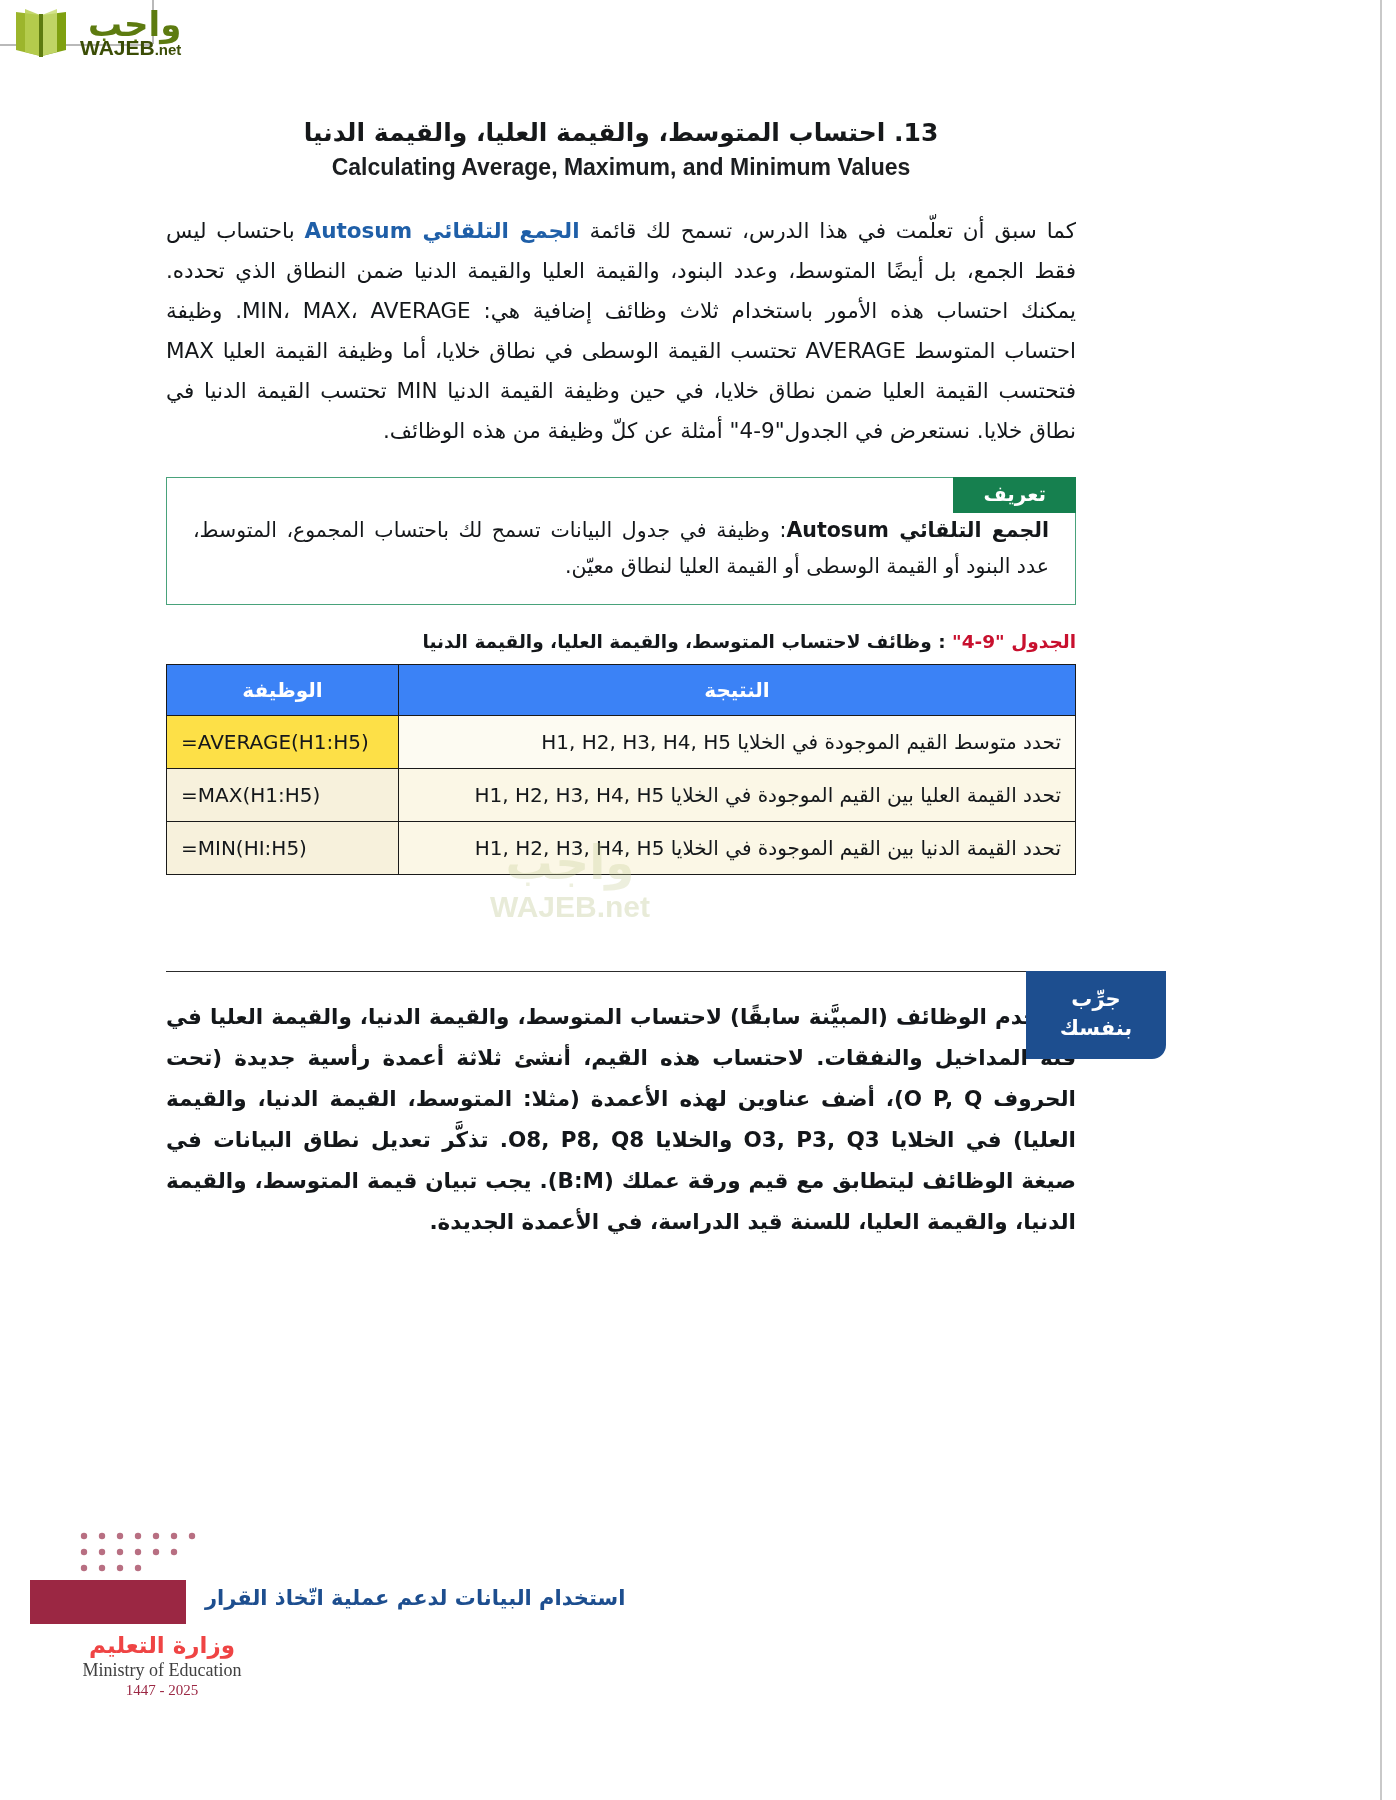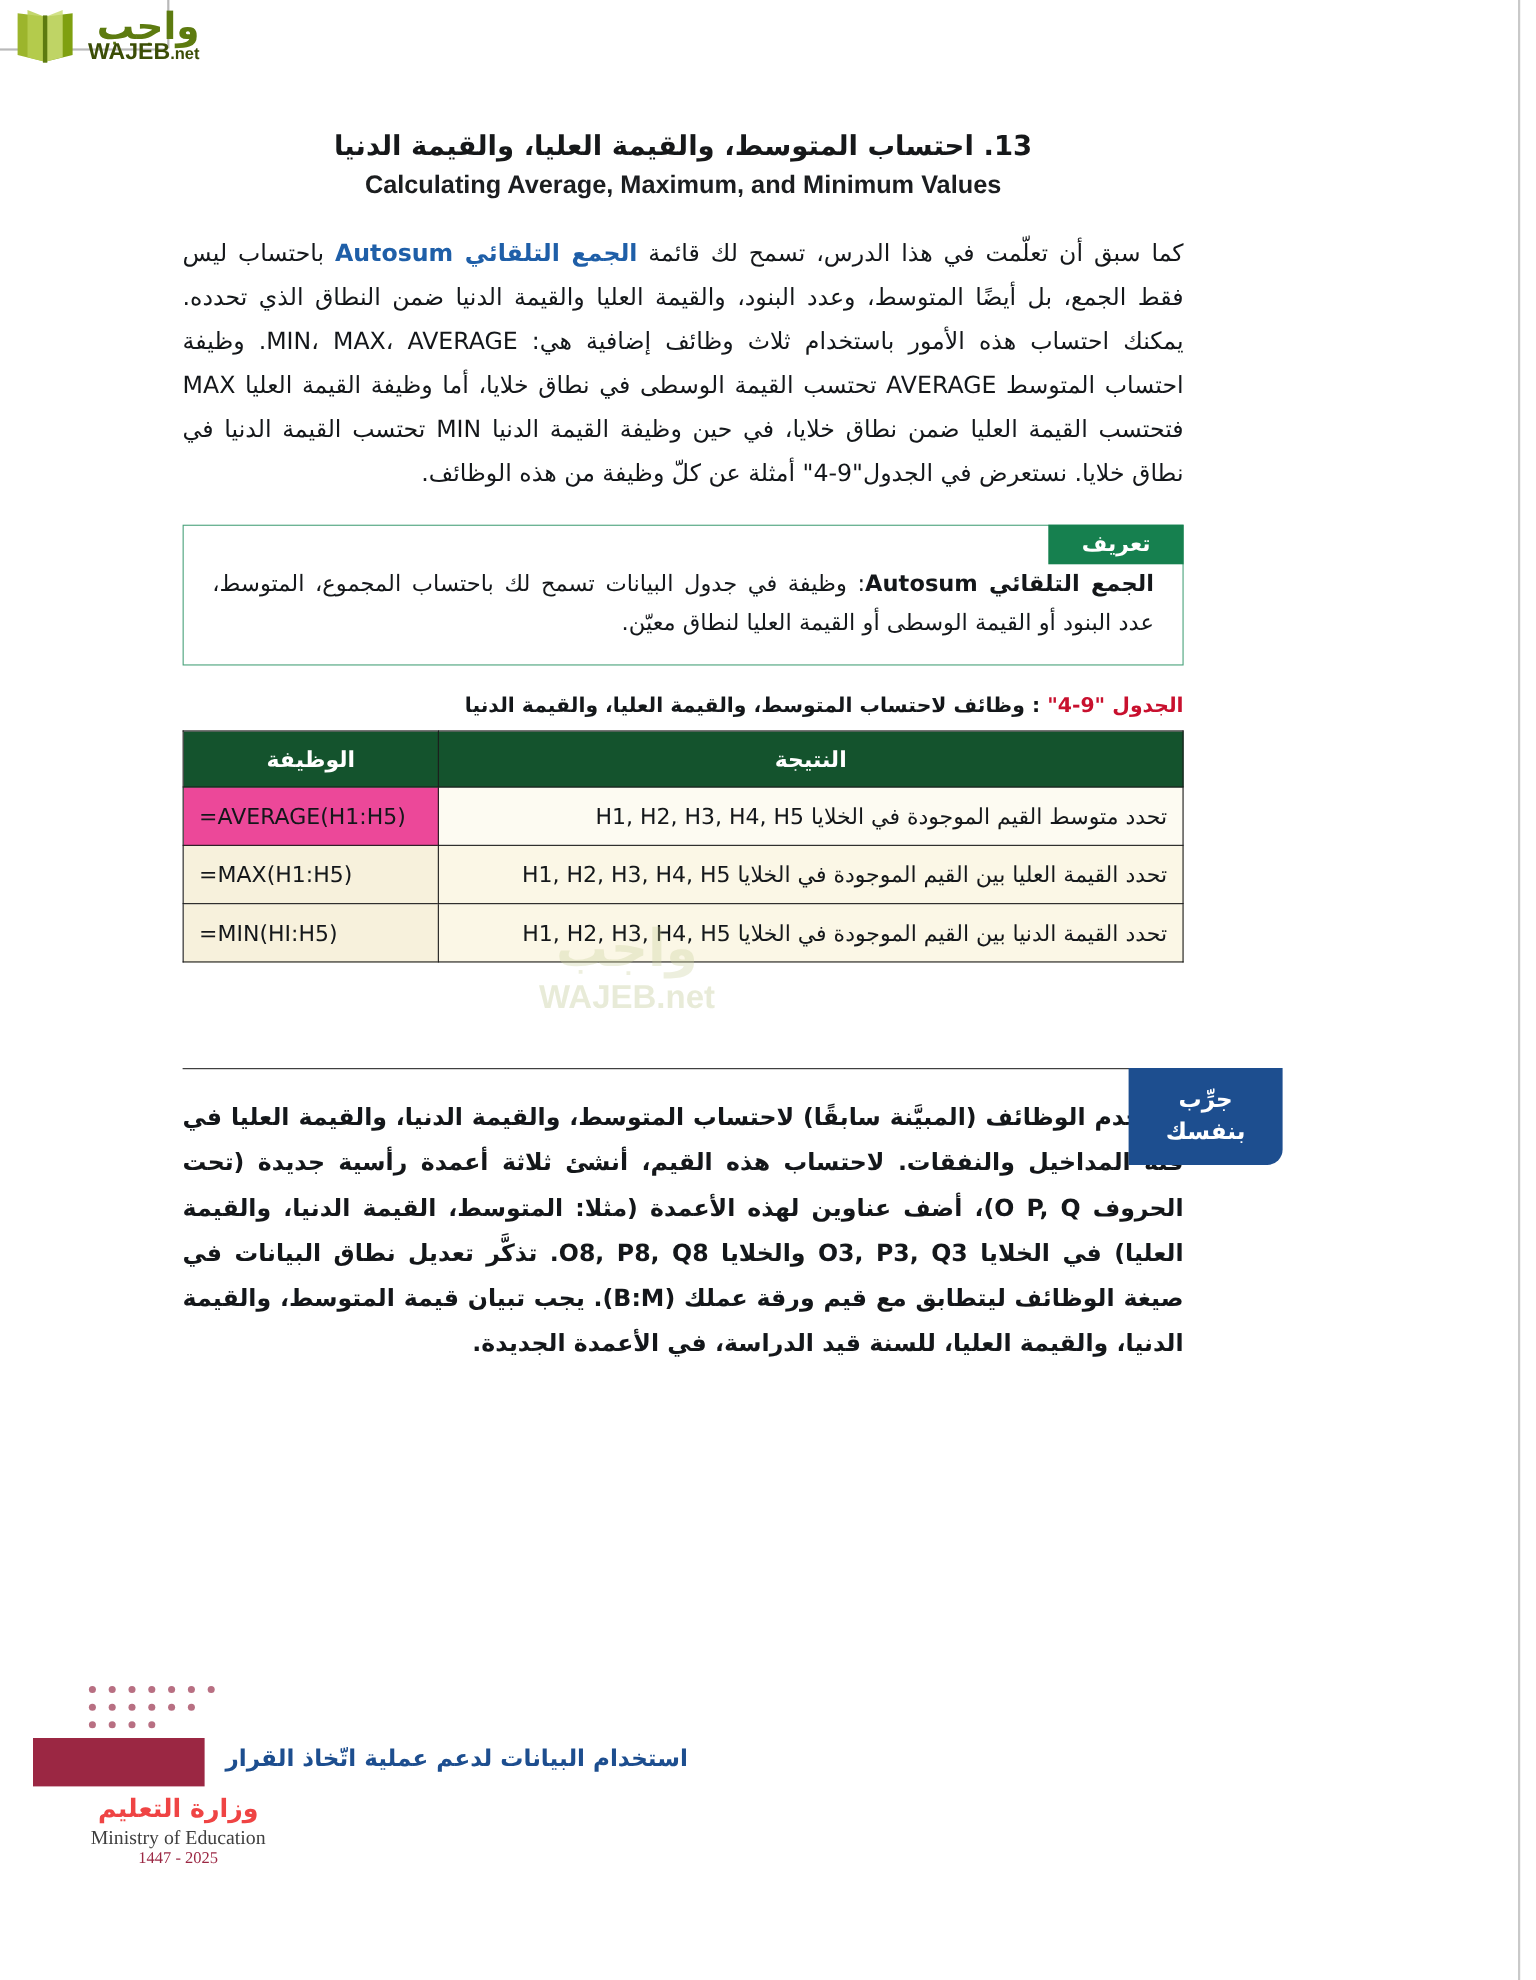--- a/index.html
+++ b/index.html
@@ -89,34 +89,34 @@
   .tbl-caption .red{ color:#c8102e; }
 
   
   table.fn-table{
     margin-top:12px; width:100%;
     border-collapse:collapse;
     table-layout:fixed;
     direction:rtl;
   }
   table.fn-table th{
-    background:#14532d; color:#ffffff;
+    background:#3b82f6; color:#ffffff;
     font-size:20px; font-weight:bold;
     padding:13px 16px; text-align:center;
     border:1.5px solid #1a1a1a;
     font-family:"DejaVu Sans",sans-serif;
   }
   table.fn-table td{
     border:1.5px solid #1a1a1a;
     padding:14px 14px;
     font-size:20px; color:#14171a;
     font-family:"DejaVu Sans",sans-serif;
   }
   td.fn-col{
-    width:232px; background:#ec4899;
+    width:232px; background:#fde047;
     direction:ltr; text-align:left;
     font-family:"Liberation Sans",sans-serif;
     font-size:20px; white-space:nowrap;
   }
   td.res-col{
     background:#fdfbf2; text-align:right; direction:rtl;
   }
   tr.alt td.res-col{ background:#fbf7e6; }
   tr.alt td.fn-col{ background:#f7f1dc; }
   th.th-fn{ width:232px; }

